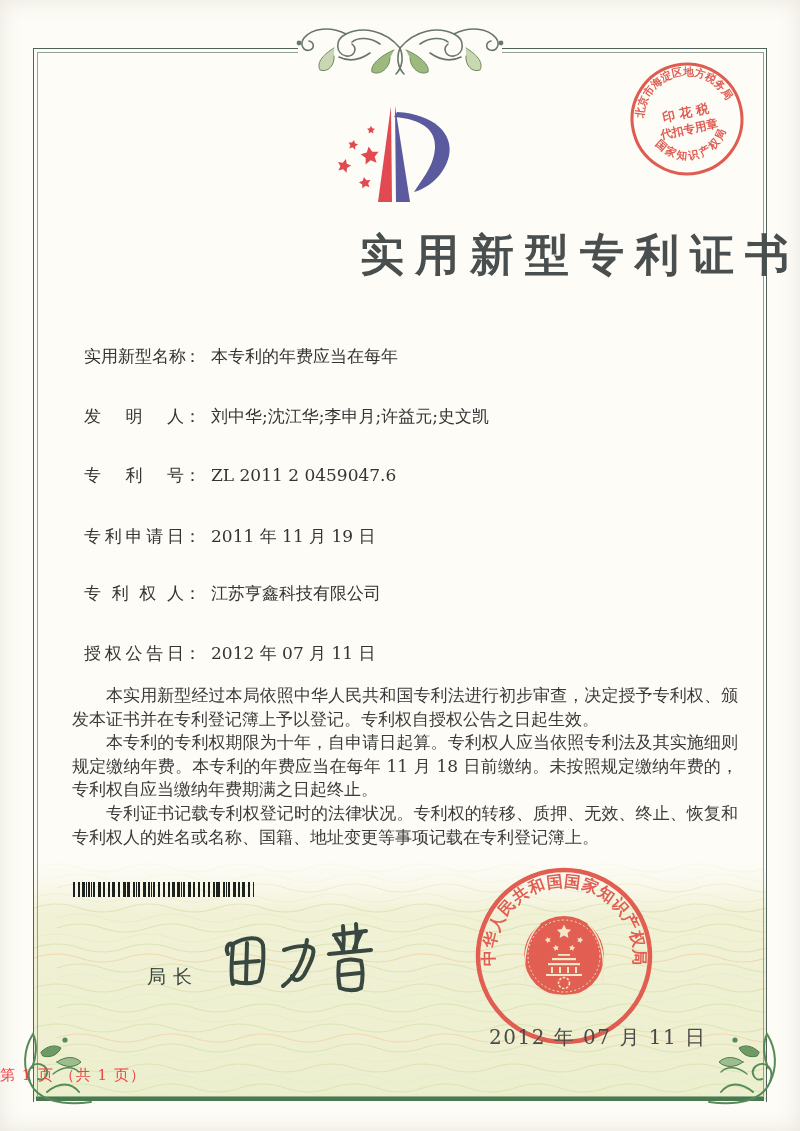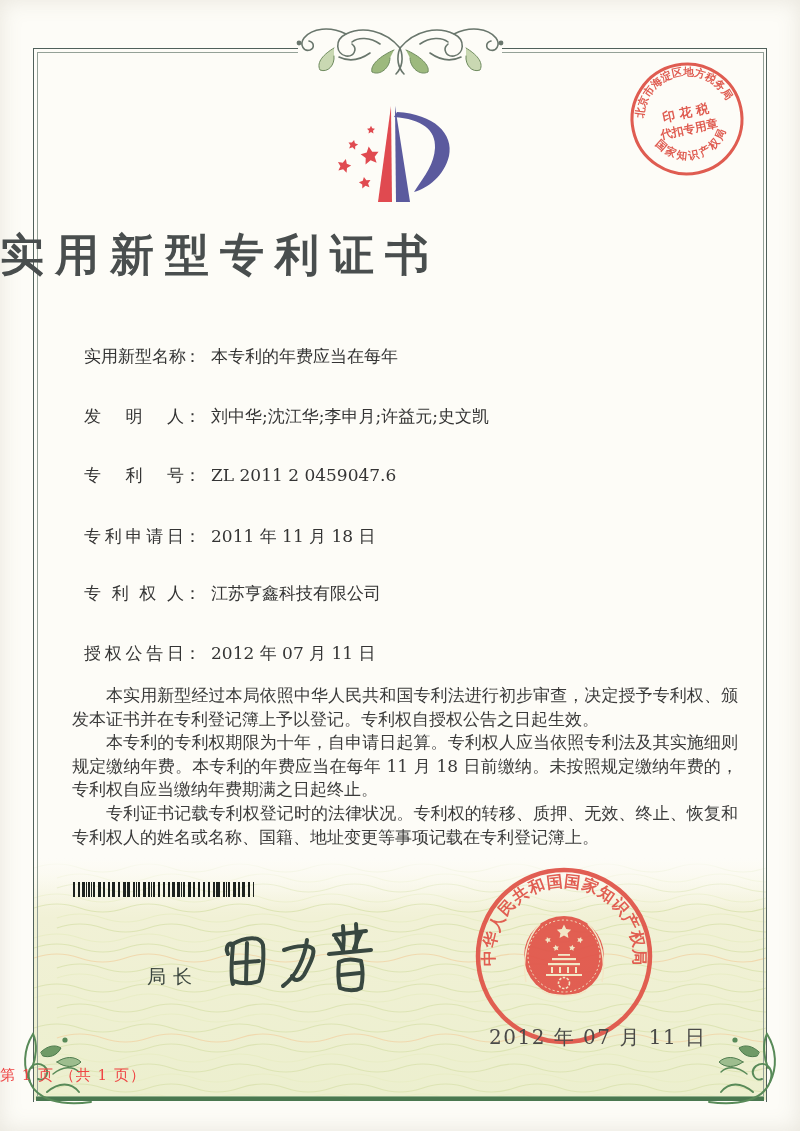--- a/index.html
+++ b/index.html
@@ -24,21 +24,21 @@
 
   .ornament-top { position:absolute; left:270px; top:18px; width:260px; height:64px; }
   .corner { position:absolute; width:82px; height:80px; }
   .corner.bl { left:13px; top:1028px; }
   .corner.br { left:705px; top:1028px; transform:scaleX(-1); }
 
   
   .cert-no { position:absolute; left:66px; top:116px; font-size:17px; letter-spacing:2.5px; color:#3e3e3e; }
   .logo { position:absolute; left:330px; top:104px; width:132px; height:104px; }
   .tax-stamp { position:absolute; left:628px; top:60px; width:118px; height:118px; transform:rotate(-12deg); opacity:.92; }
-  .title { position:absolute; left:0; top:226px; width:100%; text-align:left;
+  .title { position:absolute; left:0; top:226px; width:100%; text-align:right;
     font-size:44px; font-weight:700; letter-spacing:11px; color:#494e4e; }
 
   
   .fields { position:absolute; left:72px; top:0; width:670px; font-size:17px; color:#343434; }
   .field { position:absolute; left:0; white-space:nowrap; }
   .f0{top:345px}.f1{top:405px}.f2{top:464px}.f3{top:525px}.f4{top:582px}.f5{top:642px}
   .flabel { display:inline-block; width:100px; text-align:justify; text-align-last:justify;margin-left:12px; }
   .fcolon { display:inline-block; margin-right:10px; }
 
   
@@ -187,21 +187,21 @@
     <div class="field f0">
       <span class="flabel">实用新型名称</span><span class="fcolon">：</span><span>本专利的年费应当在每年</span>
     </div>
     <div class="field f1">
       <span class="flabel">发明人</span><span class="fcolon">：</span><span>刘中华;沈江华;李申月;许益元;史文凯</span>
     </div>
     <div class="field f2">
       <span class="flabel">专利号</span><span class="fcolon">：</span><span>ZL 2011 2 0459047.6</span>
     </div>
     <div class="field f3">
-      <span class="flabel">专利申请日</span><span class="fcolon">：</span><span>2011 年 11 月 18 日</span>
+      <span class="flabel">专利申请日</span><span class="fcolon">：</span><span>2011 年 11 月 19 日</span>
     </div>
     <div class="field f4">
       <span class="flabel">专利权人</span><span class="fcolon">：</span><span>江苏亨鑫科技有限公司</span>
     </div>
     <div class="field f5">
       <span class="flabel">授权公告日</span><span class="fcolon">：</span><span>2012 年 07 月 11 日</span>
     </div>
   </div>
 
   <div class="body-text">

